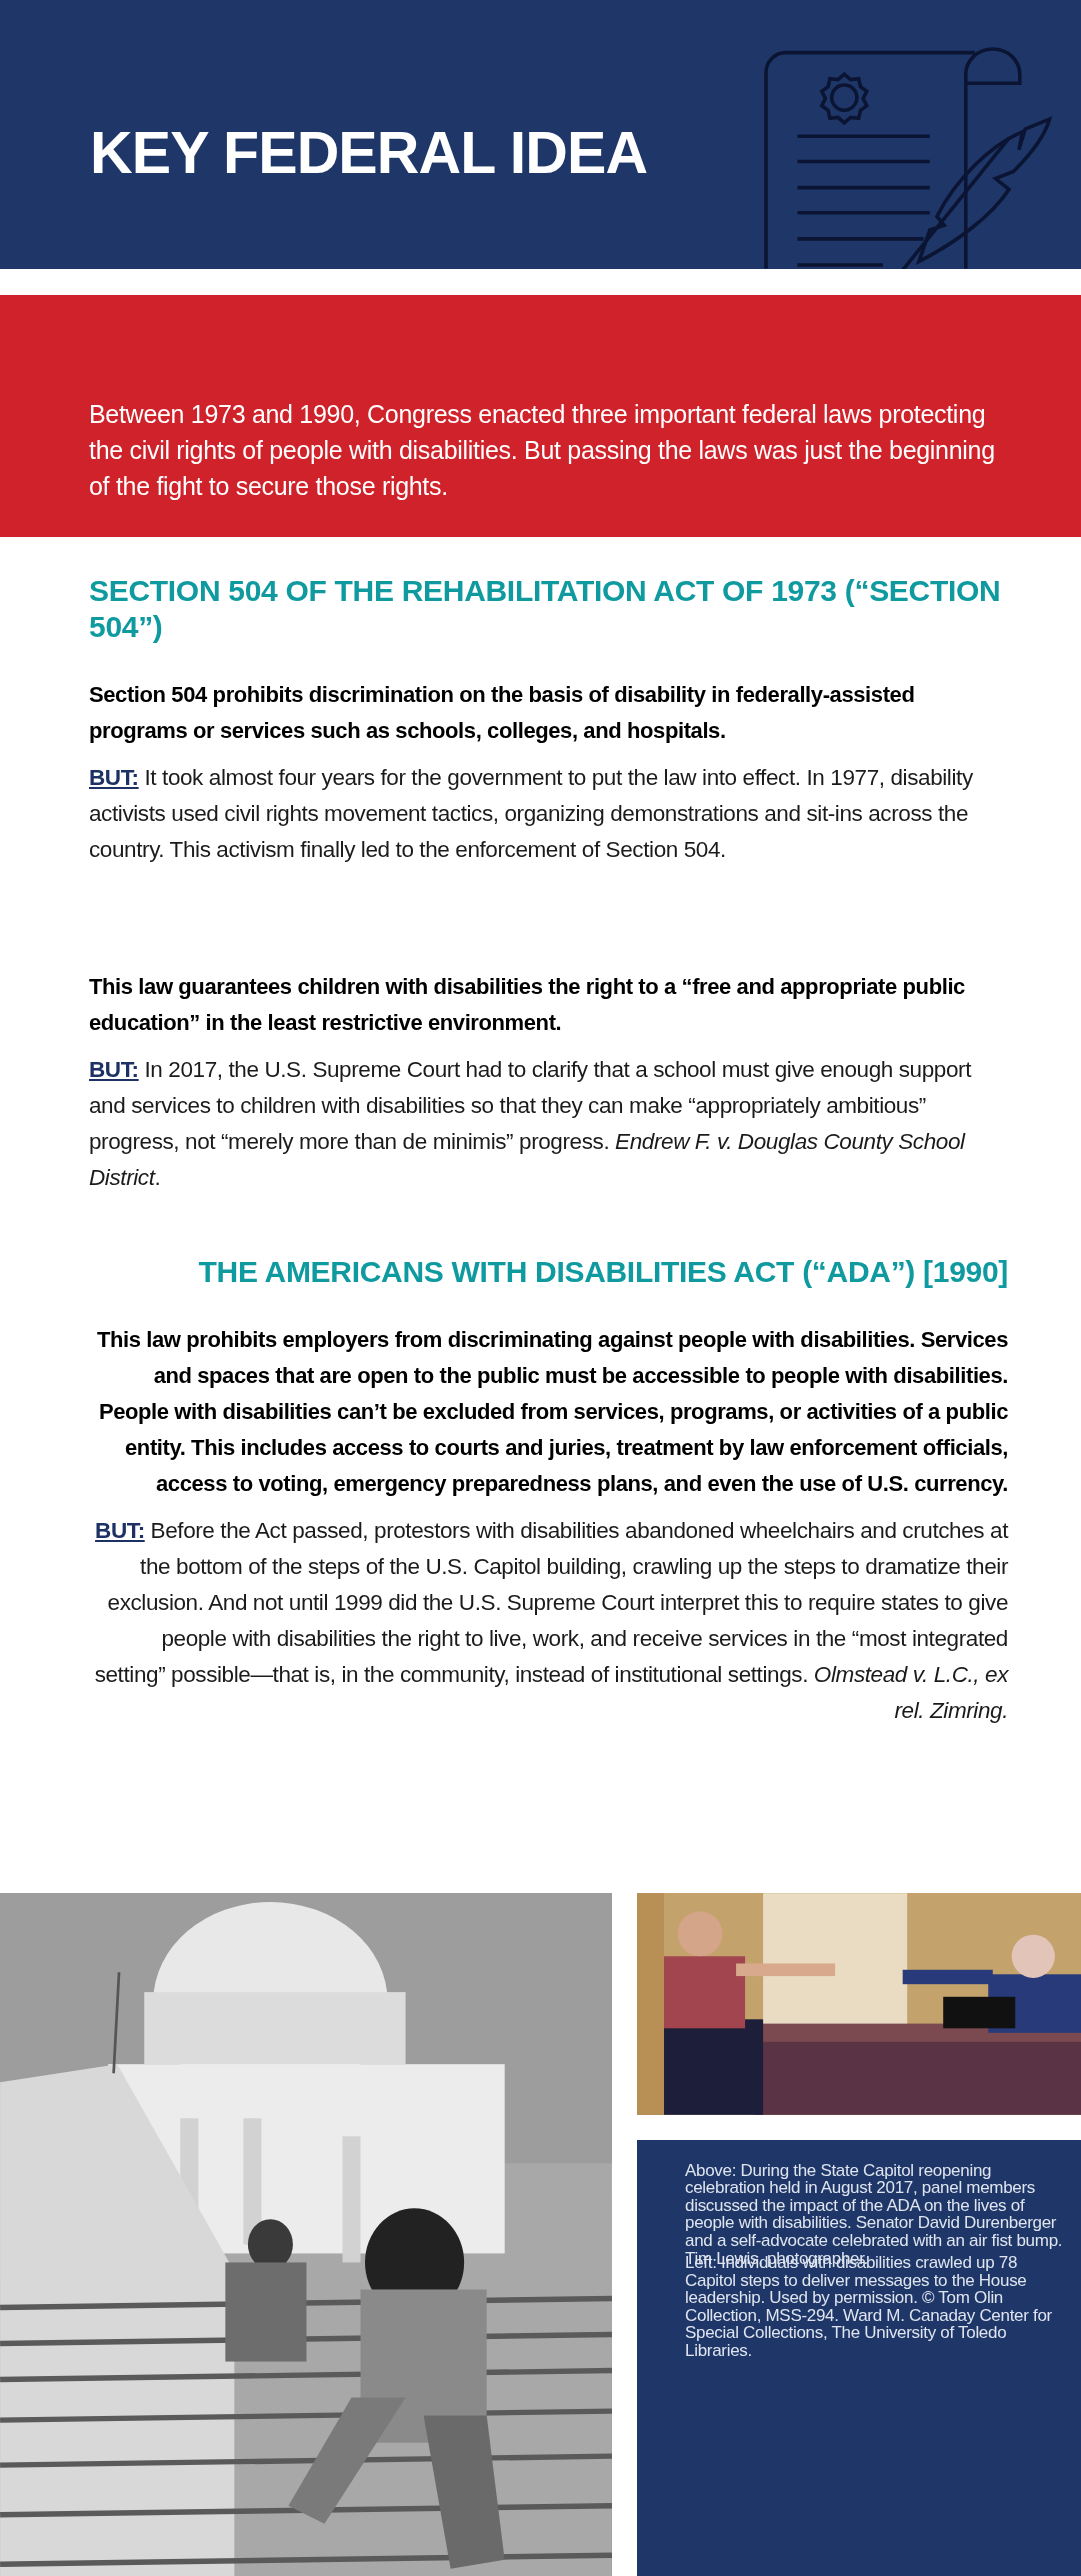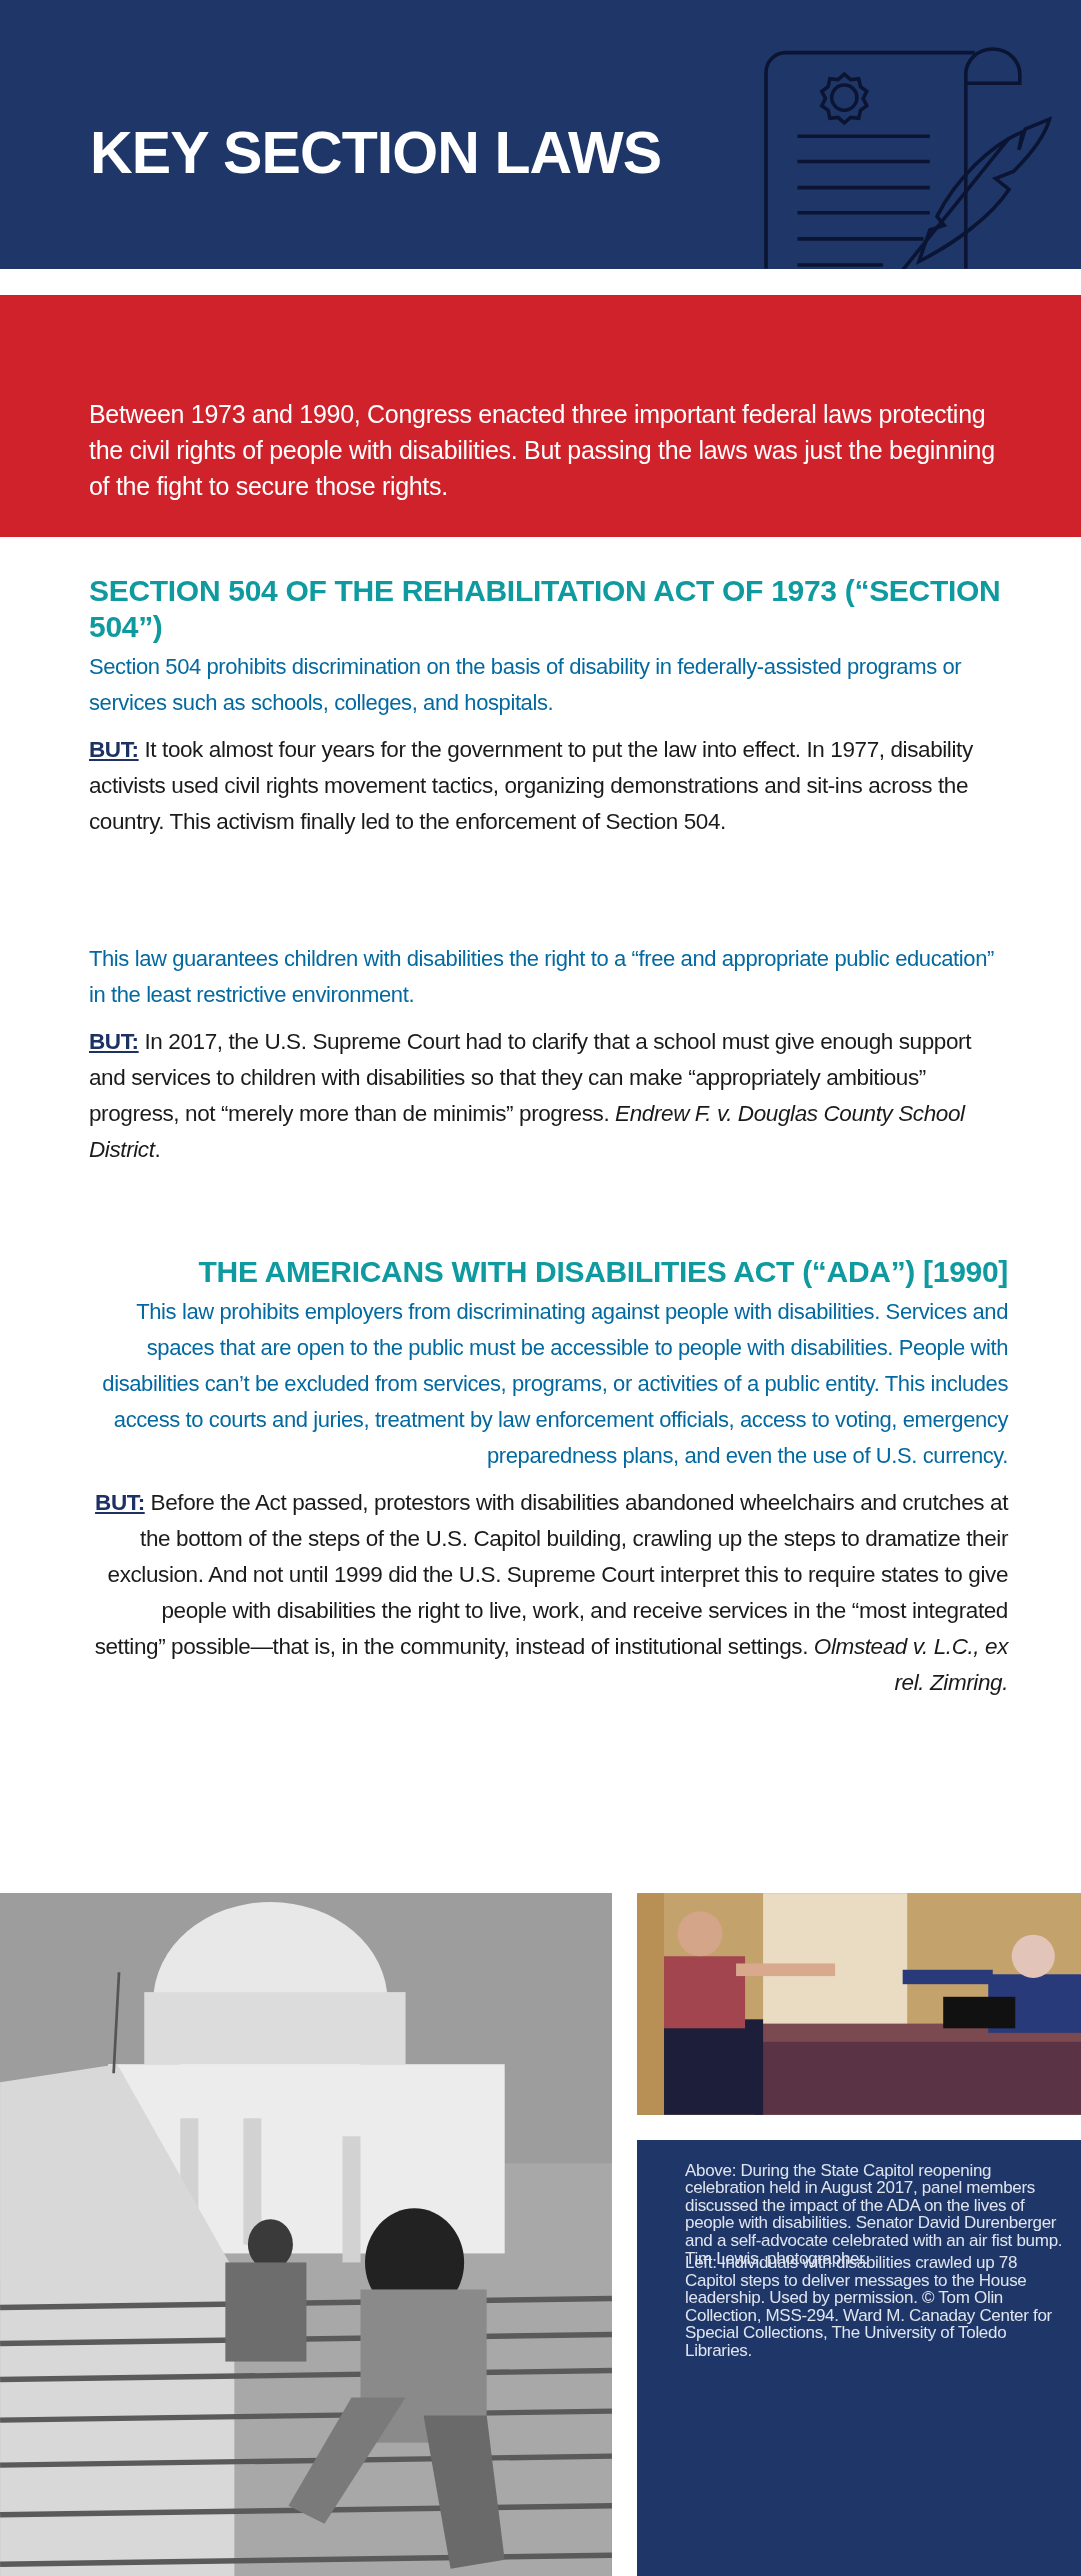--- a/index.html
+++ b/index.html
@@ -26,22 +26,22 @@
     font-family: "Liberation Sans", sans-serif; font-size: 25px; line-height: 36px;
     color: #ffffff; letter-spacing: -0.3px; margin-top: 34px;
   }
 
   .law { position: absolute; left: 89px; width: 919px; }
   .law-heading {
     font-family: "Liberation Sans", sans-serif; font-weight: 700;
     font-size: 30px; line-height: 36px; color: #0f9aa0; letter-spacing: -0.3px;
   }
   .law-summary {
-    margin-top: 4px; font-family: "Liberation Sans", sans-serif; font-weight: 400;
-    font-size: 22px; line-height: 36px; color: #0369a1; letter-spacing: -0.4px;
+    margin-top: 32px; font-family: "Liberation Sans", sans-serif; font-weight: 700;
+    font-size: 22px; line-height: 36px; color: #000000; letter-spacing: -0.4px;
   }
   .law-but {
     margin-top: 10.8px; font-family: "Liberation Sans", sans-serif;
     font-size: 22.5px; line-height: 36px; color: #1b1b1b; letter-spacing: -0.4px;
   }
   .but-label { font-weight: 700; color: #1d3164; text-decoration: underline; }
   .case-cite { font-style: italic; }
 
   #law-0 { top: 573px; }
   #law-1 { top: 937px; }
@@ -66,21 +66,21 @@
     font-family: "Liberation Sans", sans-serif; font-size: 17px; line-height: 17.6px;
     color: #dfe4ee; letter-spacing: -0.3px;
   }
   #caption-above { top: 21.6px; }
   #caption-left { top: 114px; }
 </style>
 </head>
 <body>
 
 <div class="header">
-  <h1 class="header-title">KEY SECTION LAWS</h1>
+  <h1 class="header-title">KEY FEDERAL IDEA</h1>
   <svg class="scroll-icon" viewBox="0 0 360 258" fill="none" stroke="#0b1533" stroke-width="4">
 
     <path d="M30 258 V40 A22 22 0 0 1 52 18 H262"></path>
     <path d="M252 258 V52"></path>
 
     <path d="M252 52 V42 A30 28 0 0 1 312 42 V52 Z"></path>
 
     <circle cx="117" cy="68" r="14"></circle>
     <path d="M117 42 l7 6 9 -1 2 9 7 5 -4 8 4 8 -7 5 -2 9 -9 -1 -7 6 -7 -6 -9 1 -2 -9 -7 -5 4 -8 -4 -8 7 -5 2 -9 9 1 z"></path>
 

